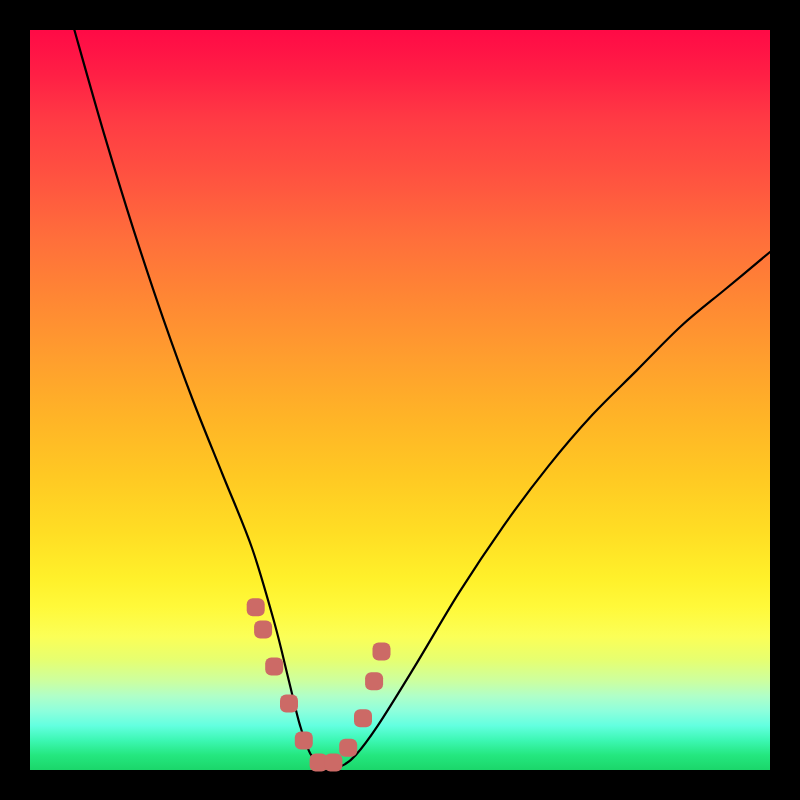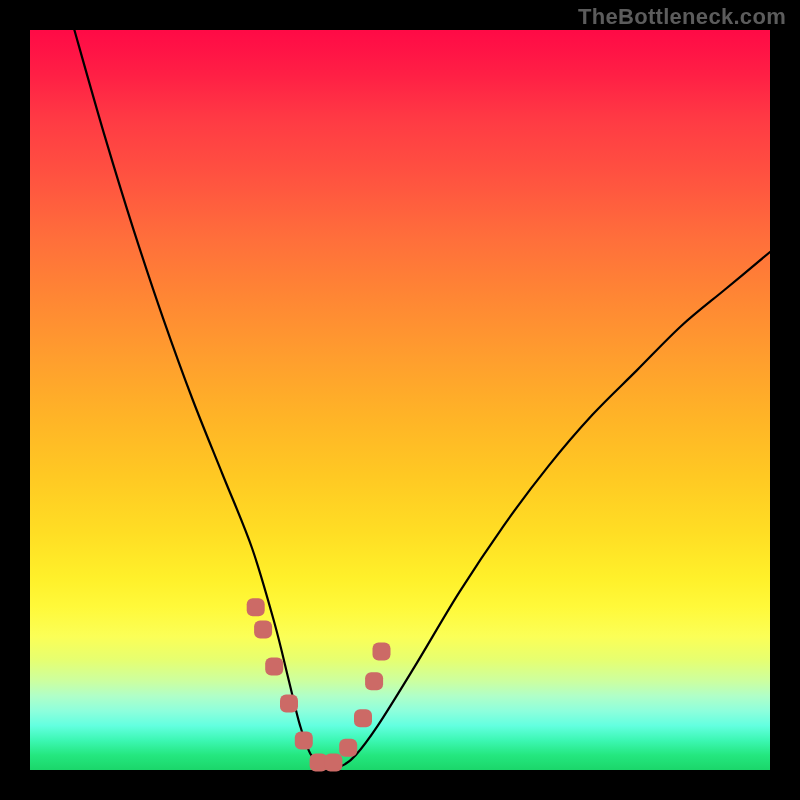--- a/index.html
+++ b/index.html
@@ -80,14 +80,13 @@
           <rect x="264.8" y="701.4" width="18" height="18" rx="6" fill="#cc6a66"></rect>
           <rect x="279.6" y="723.6" width="18" height="18" rx="6" fill="#cc6a66"></rect>
           <rect x="294.4" y="723.6" width="18" height="18" rx="6" fill="#cc6a66"></rect>
           <rect x="309.2" y="708.8" width="18" height="18" rx="6" fill="#cc6a66"></rect>
           <rect x="324.0" y="679.2" width="18" height="18" rx="6" fill="#cc6a66"></rect>
           <rect x="335.1" y="642.2" width="18" height="18" rx="6" fill="#cc6a66"></rect>
           <rect x="342.5" y="612.6" width="18" height="18" rx="6" fill="#cc6a66"></rect>
         </g>
     </svg>
   </div>
-  <div class="watermark">TheBottleneck.com</div>
 </div>
 
 </body></html>

